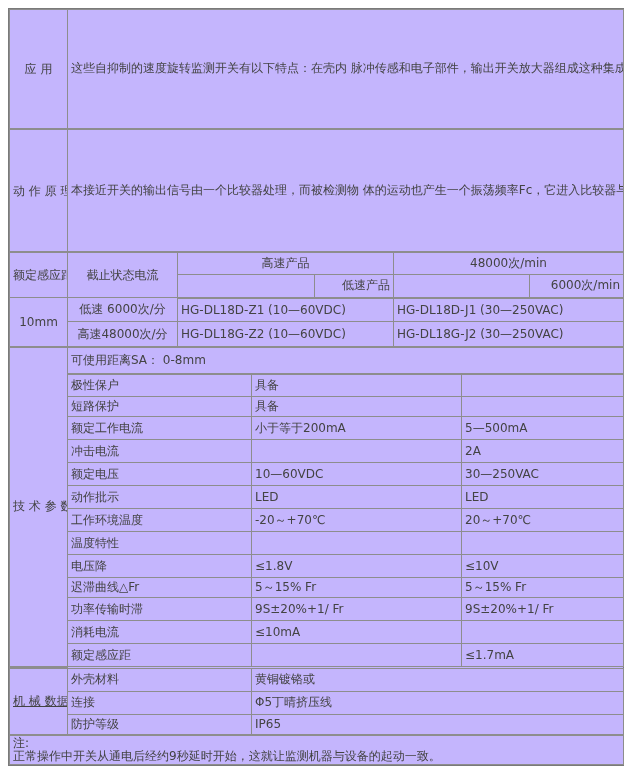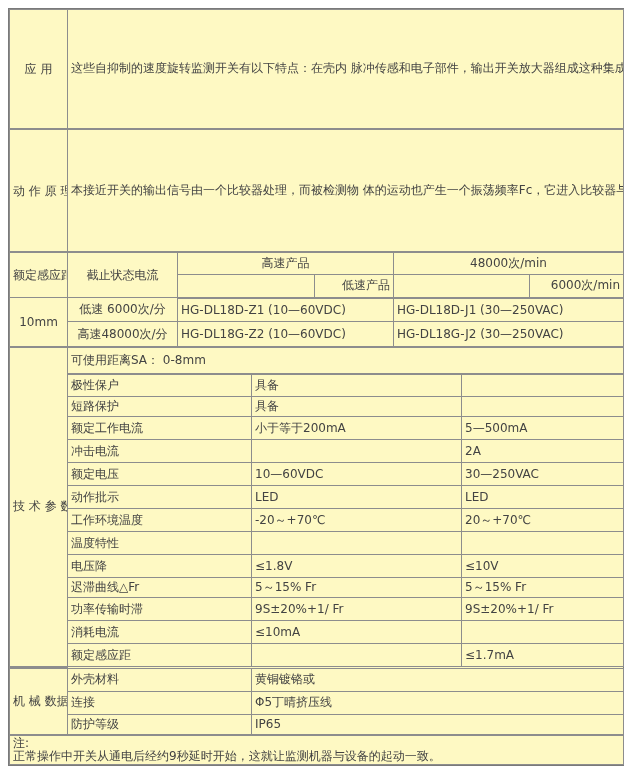--- a/index.html
+++ b/index.html
@@ -10,21 +10,21 @@
     width: 630px;
     height: 776px;
     position: relative;
   }
   .sheet {
     position: absolute;
     left: 8px;
     top: 8px;
     width: 614px;
     border: 1px solid #7a7a7a;
-    background: #fef9c3;
+    background: #c4b5fd;
   }
   table.sec {
     border-collapse: collapse;
     table-layout: fixed;
     width: 614px;
   }
   table.sec td {
     border: 1px solid #8d8d8d;
     padding: 1px 3px;
     overflow: hidden;
@@ -38,21 +38,21 @@
     padding: 1px 4px 0 4px;
   }
   td.vlab {
     text-align: center;
     white-space: pre-line;
     vertical-align: middle;
   }
   .lh40 { line-height: 40px; }
   .lh28 { line-height: 28px; }
   .lh27 { line-height: 27px; }
-  .lh23 { line-height: 23px; }
+  .lh23 { line-height: 23px; text-decoration: underline; }
   td.ctr { text-align: center; }
   td.rgt { text-align: right; }
   td.tl {
     vertical-align: top;
     text-align: left;
     white-space: pre-line;
     line-height: 20px;
     padding: 1px 2px;
   }
   td.topc {

